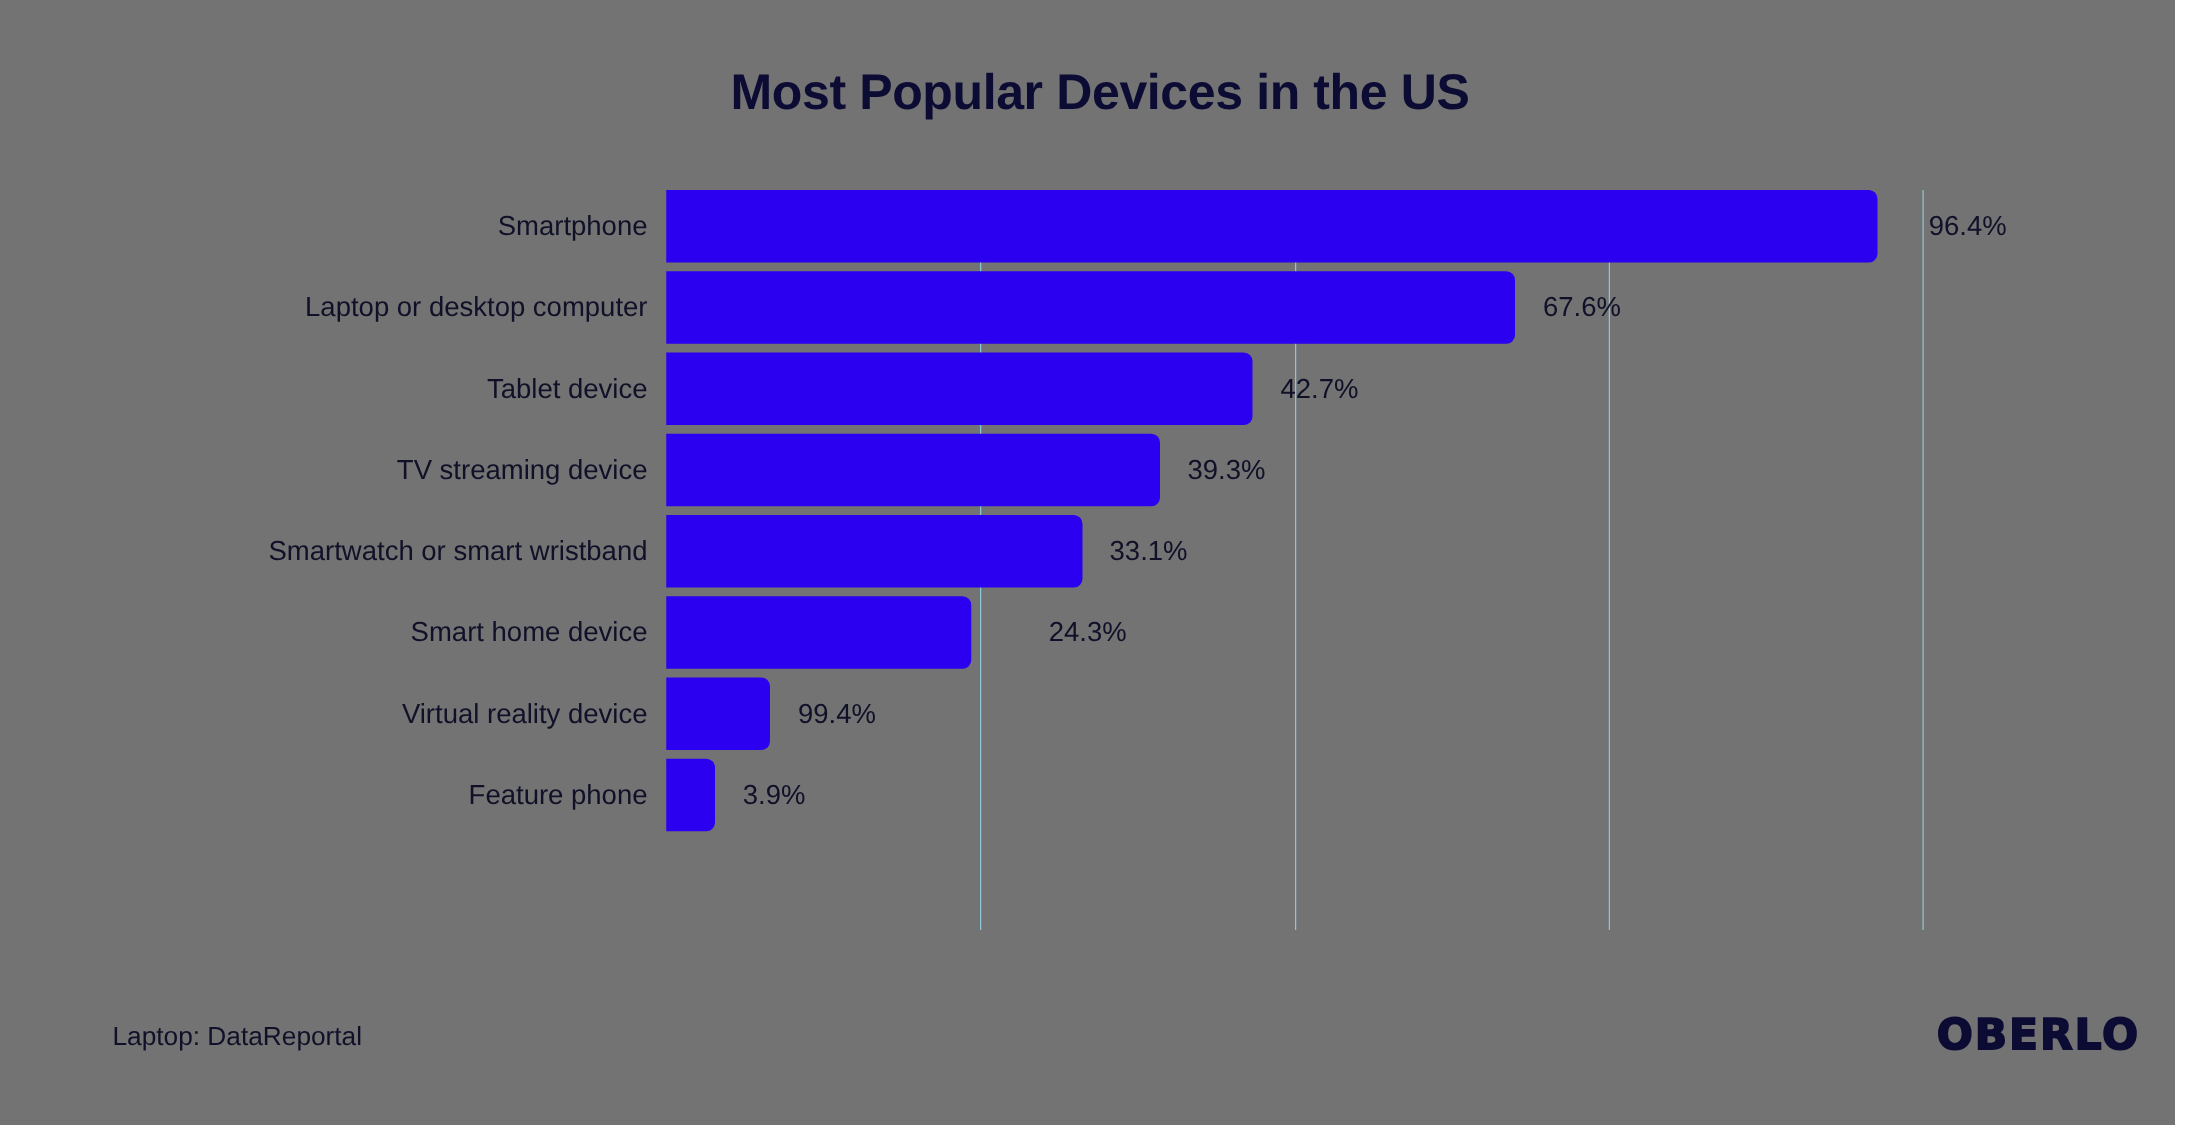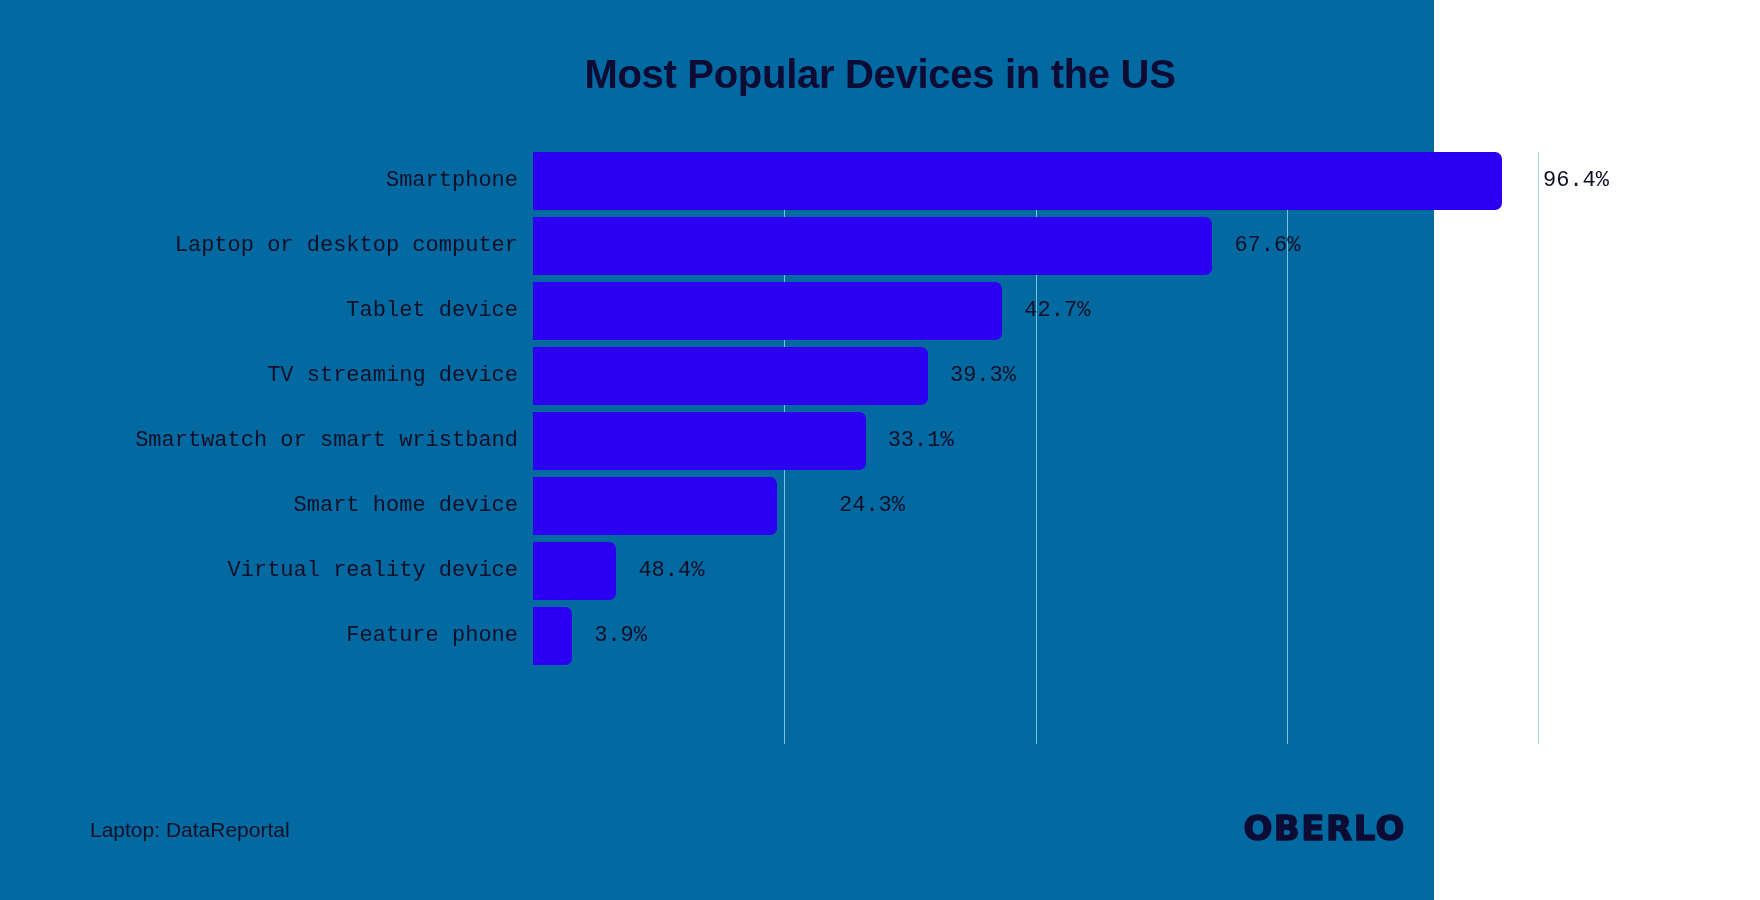--- a/index.html
+++ b/index.html
@@ -8,23 +8,23 @@
     padding: 0;
   }
   body {
     width: 1760px;
     height: 900px;
     overflow: hidden;
     font-family: "Liberation Sans", "DejaVu Sans", sans-serif;
   }
   .infographic {
     position: relative;
-    width: 1434px;
+    width: 1740px;
     height: 900px;
-    background: #0369a1;
+    background: #737373;
     box-sizing: border-box;
   }
 
   
   .chart-title {
     position: absolute;
     top: 48px;
     left: 0;
     width: 1760px;
     text-align: center;
@@ -36,21 +36,20 @@
     white-space: nowrap;
   }
 
   
   .plot {
     position: absolute;
     left: 0;
     top: 152px;
     width: 1760px;
     height: 600px;
-    font-family: Liberation Mono, monospace;
   }
 
   
   .gridlines {
     position: absolute;
     left: 0;
     top: 0;
     width: 1760px;
     height: 592px;
     pointer-events: none;
@@ -169,21 +168,21 @@
           <div class="val-label" style="left: 887.655px;">33.1%</div>
         </div>
         <div class="bar-row">
           <div class="cat-label">Smart home device</div>
           <div class="bar" style="width: 244.215px; background: rgb(43, 0, 240);"></div>
           <div class="val-label" style="left: 839px;">24.3%</div>
         </div>
         <div class="bar-row">
           <div class="cat-label">Virtual reality device</div>
           <div class="bar" style="width: 83.415px; background: rgb(43, 0, 240);"></div>
-          <div class="val-label" style="left: 638.415px;">48.4%</div>
+          <div class="val-label" style="left: 638.415px;">99.4%</div>
         </div>
         <div class="bar-row">
           <div class="cat-label">Feature phone</div>
           <div class="bar" style="width: 39.195px; background: rgb(43, 0, 240);"></div>
           <div class="val-label" style="left: 594.195px;">3.9%</div>
         </div>
       </div>
   </div>
 
   <div class="source-note">Laptop: DataReportal</div>

